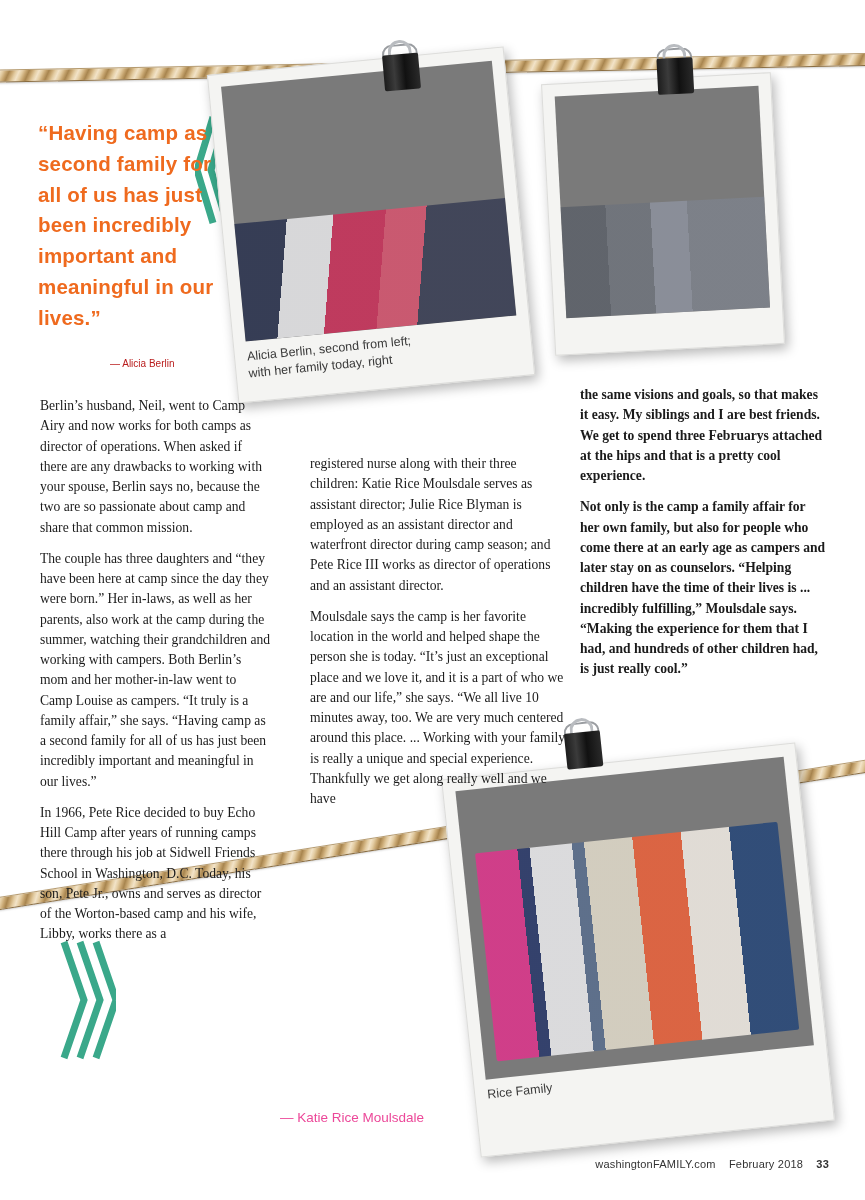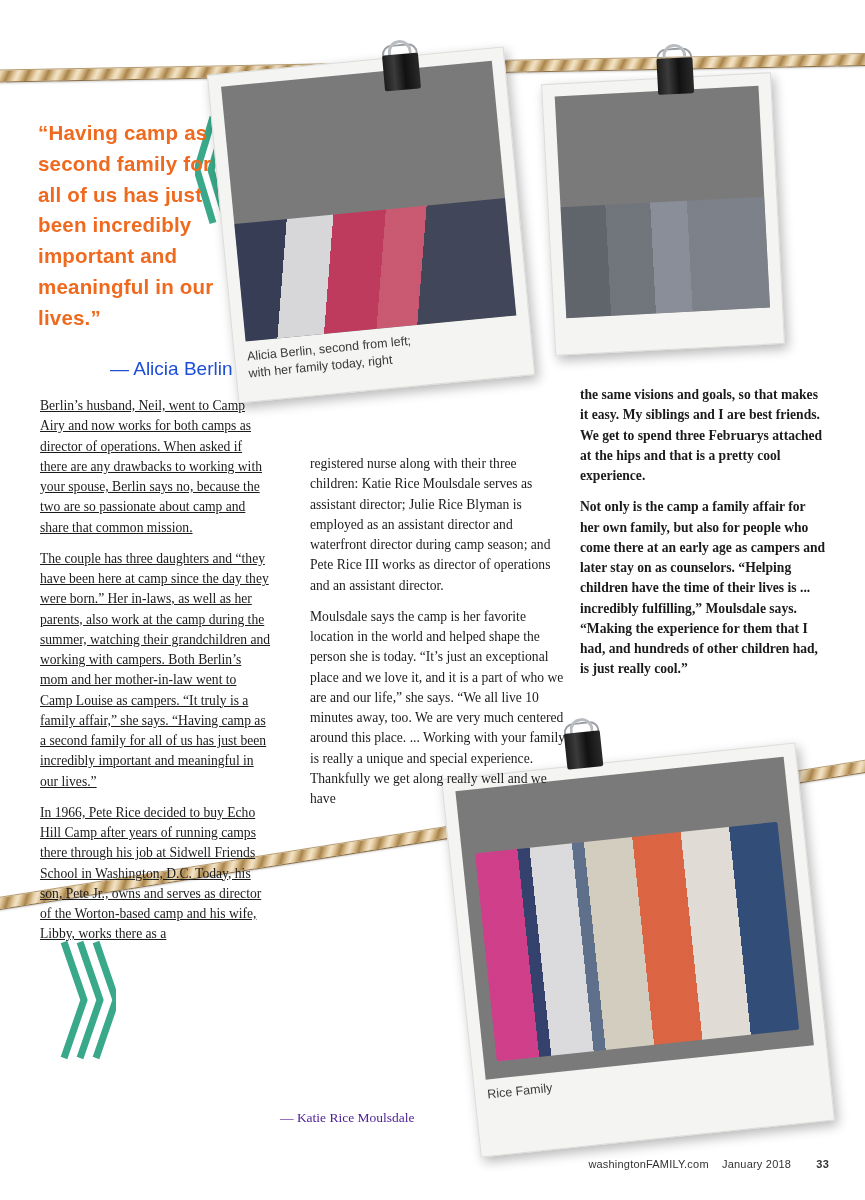--- a/index.html
+++ b/index.html
@@ -102,53 +102,53 @@
     position: absolute;
     font-family: "Liberation Sans", sans-serif;
     font-weight: bold;
     color: #ef6a1e;
     letter-spacing: 0.2px;
   }
   .pq1 { left: 38px; top: 118px; width: 190px; font-size: 20.5px; line-height: 1.5; }
   .pq1-attr {
     position: absolute; left: 110px; top: 358px;
     font-family: "Liberation Sans", sans-serif;
-    font-size: 19px; color: #1d4ed8;
+    font-size: 10px; color: #b91c1c;
   }
   .pq2 { left: 135px; top: 930px; width: 310px; font-size: 19.5px; line-height: 1.52; }
   .pq2-attr {
     position: absolute; left: 280px; top: 1110px;
-    font-family: Liberation Serif, serif;
-    font-size: 13.5px; color: #4c1d95;
+    font-family: Liberation Sans, sans-serif;
+    font-size: 13.5px; color: #ec4899;
   }
 
   
   .col {
     position: absolute;
     font-family: "Liberation Serif", serif;
     font-size: 13.6px;
     line-height: 1.49;
     color: #1b1b1b;
     text-align: left;
   }
   .col p { margin-bottom: 11px; }
-  .col-1 { left: 40px; top: 396px; width: 232px; text-decoration: underline; }
+  .col-1 { left: 40px; top: 396px; width: 232px; }
   .col-2 { left: 310px; top: 454px; width: 258px; }
   .col-3 { left: 580px; top: 385px; width: 248px; font-weight: bold; }
 
   
   .footer {
     position: absolute;
     right: 36px; bottom: 30px;
     font-family: "Liberation Sans", sans-serif;
     font-size: 11px;
     color: #333;
     letter-spacing: 0.2px;
   }
-  .footer .pg { font-weight: bold; margin-left: 22px; }
+  .footer .pg { font-weight: bold; margin-left: 10px; }
   .footer .mo { margin-left: 10px; }
 
   
   .ph-a {
     background:
       radial-gradient(circle at 22% 38%, #d8b49a 0 7%, transparent 8%),
       radial-gradient(circle at 40% 32%, #e2c0a4 0 7%, transparent 8%),
       radial-gradient(circle at 57% 33%, #c99a7a 0 7%, transparent 8%),
       radial-gradient(circle at 77% 36%, #7a4a33 0 8%, transparent 9%),
       linear-gradient(170deg, #3d4a3b 0%, #5b5340 28%, #8c6b52 55%, #6d4c3c 100%);
@@ -265,17 +265,17 @@
     <p>Moulsdale says the camp is her favorite location in the world and helped shape the person she is today. “It’s just an exceptional place and we love it, and it is a part of who we are and our life,” she says. “We all live 10 minutes away, too. We are very much centered around this place. ... Working with your family is really a unique and special experience. Thankfully we get along really well and we have</p>
   </div>
 
   <div class="col col-3">
     <p>the same visions and goals, so that makes it easy. My siblings and I are best friends. We get to spend three Februarys attached at the hips and that is a pretty cool experience.</p>
     <p>Not only is the camp a family affair for her own family, but also for people who come there at an early age as campers and later stay on as counselors. “Helping children have the time of their lives is ... incredibly fulfilling,” Moulsdale says. “Making the experience for them that I had, and hundreds of other children had, is just really cool.”</p>
   </div>
 
   <div class="footer">
     <span>washingtonFAMILY.com</span>
-    <span class="mo">January 2018</span>
+    <span class="mo">February 2018</span>
     <span class="pg">33</span>
   </div>
 
 </div>
 
 </body></html>

